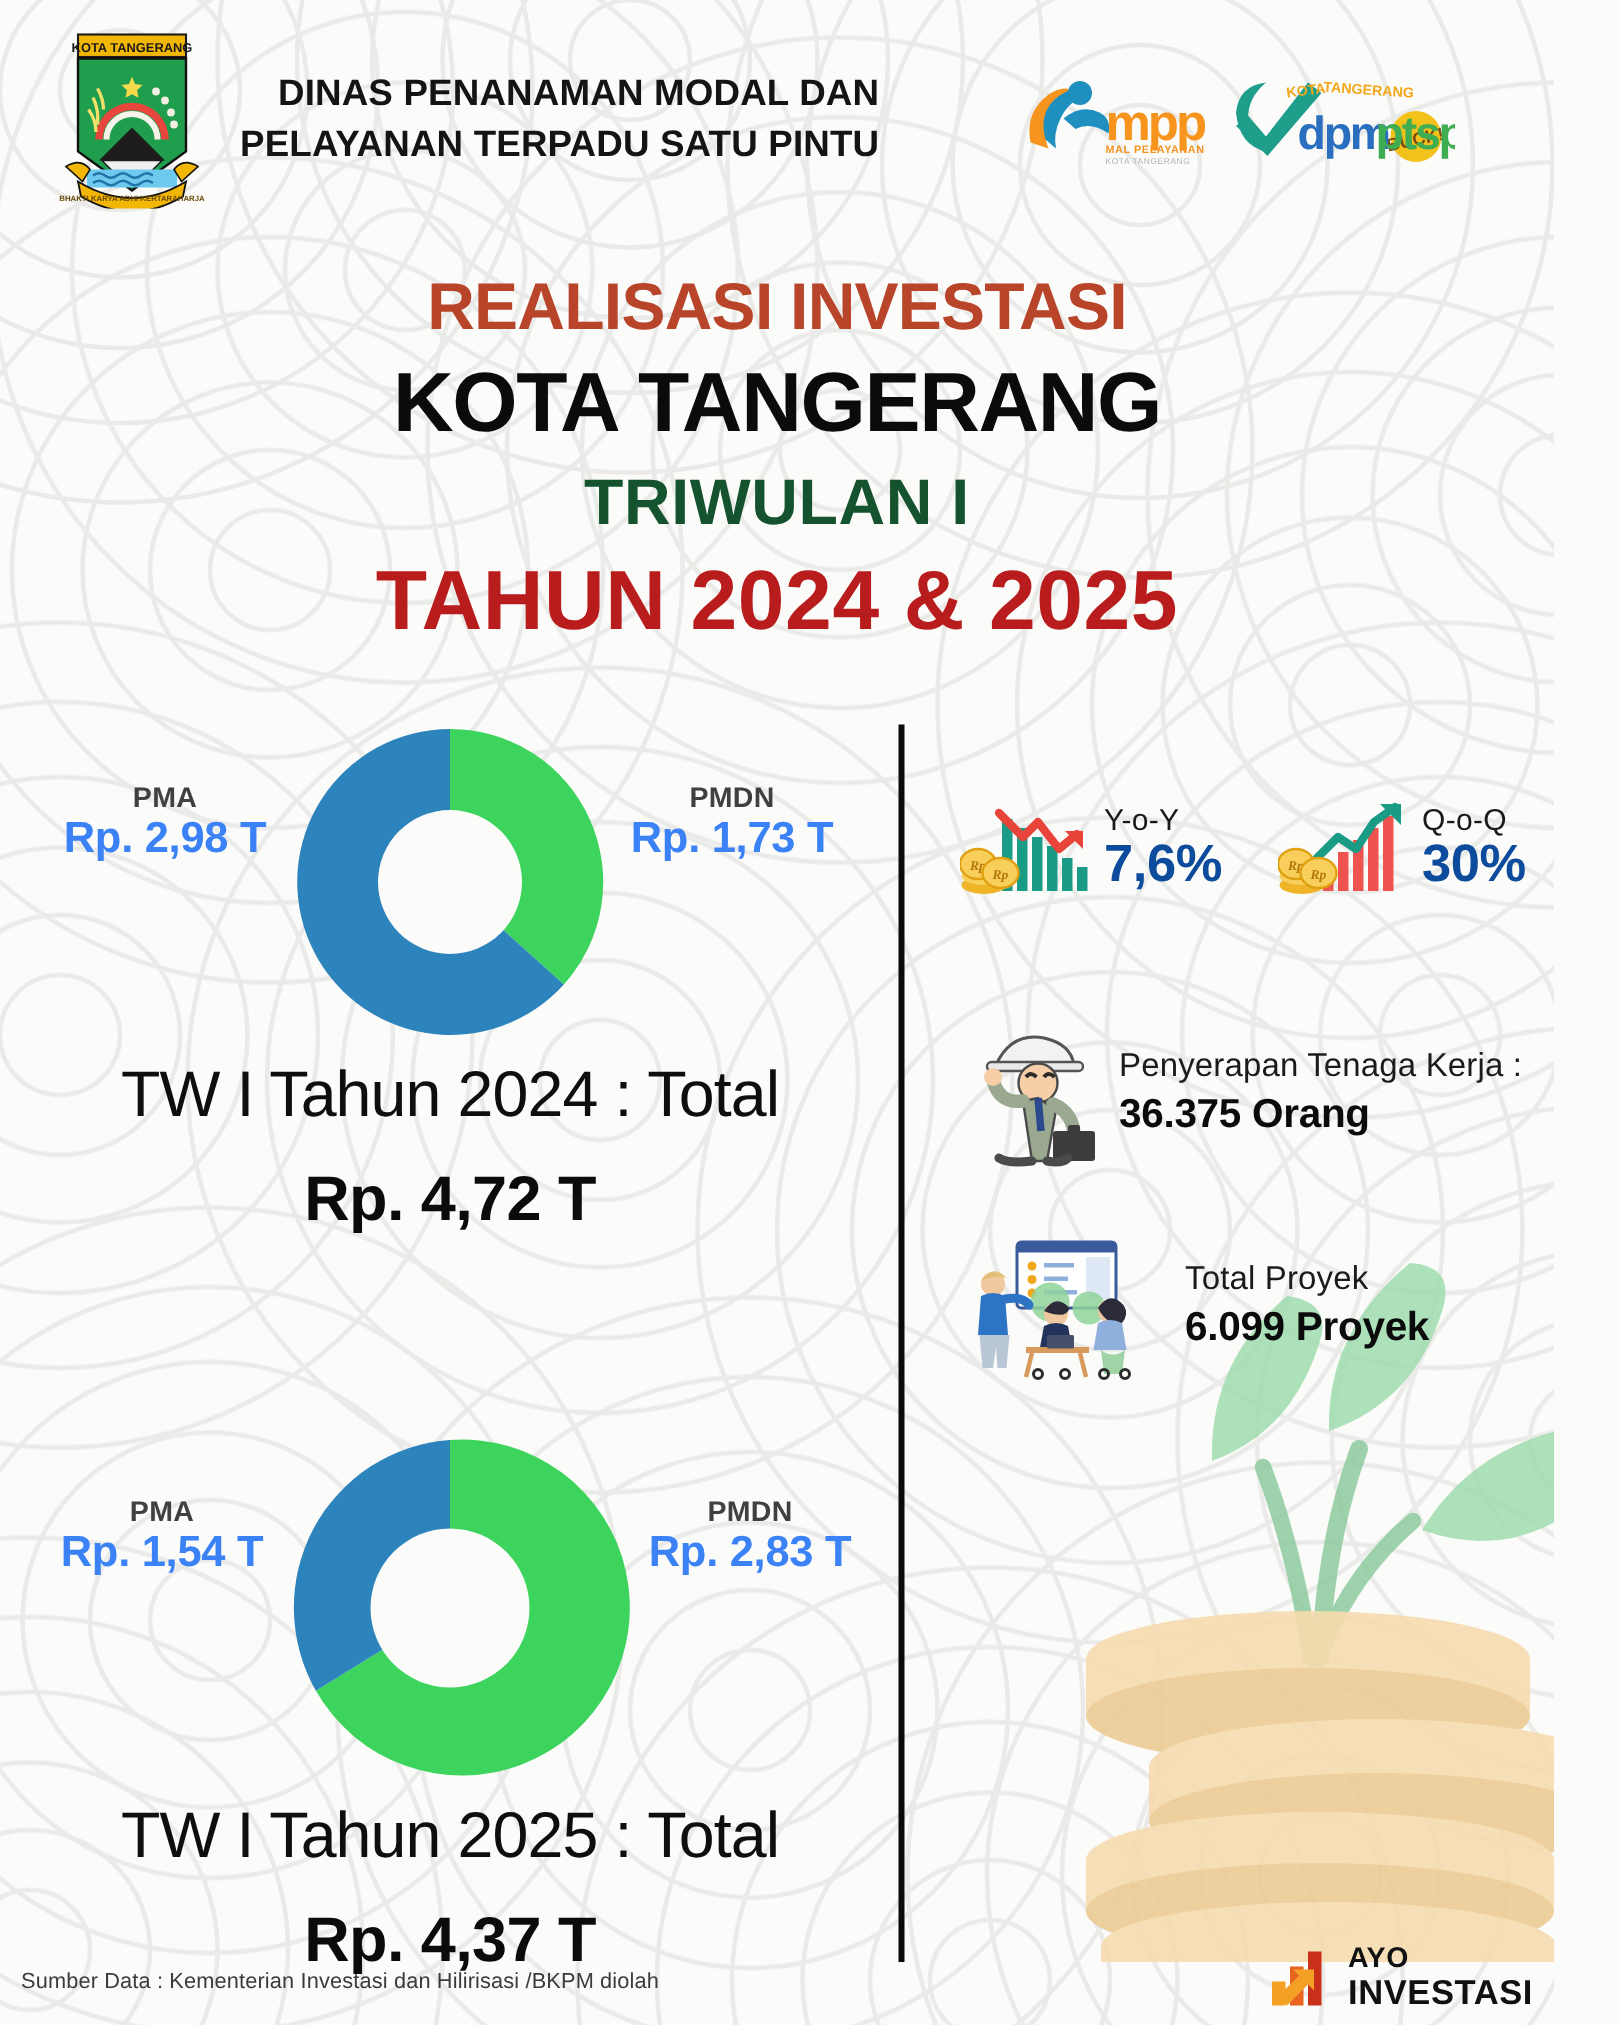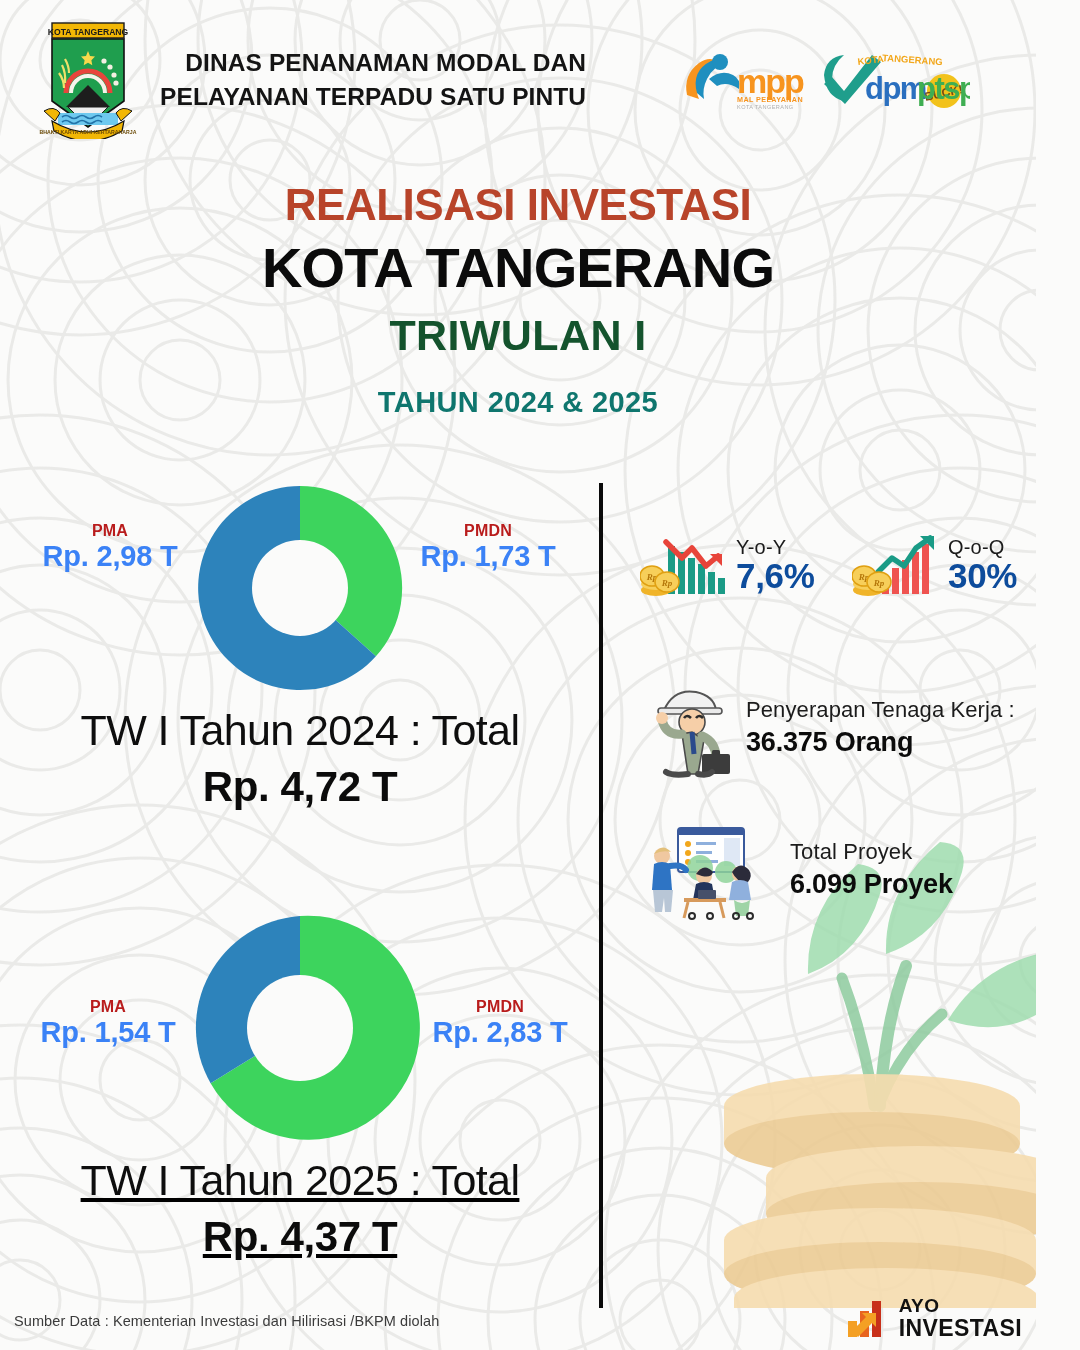--- a/index.html
+++ b/index.html
@@ -87,64 +87,64 @@
   }
   .t-line3 {
     font-size: 43px;
     font-weight: bold;
     color: #14532d;
     letter-spacing: 0.4px;
     line-height: 1.3;
     margin-top: 6px;
   }
   .t-line4 {
-    font-size: 29px;
-    font-weight: bold;
-    color: #0f766e;
+    font-size: 56px;
+    font-weight: bold;
+    color: #b91c1c;
     letter-spacing: 0.4px;
     line-height: 1.3;
-    margin-top: 20px;
+    margin-top: 0;
   }
 
   
   .divider {
     position: absolute;
     left: 599px;
     top: 483px;
     width: 4px;
     height: 825px;
     background: #0a0a0a;
     z-index: 6;
   }
 
   
   .donut-panel { position: absolute; z-index: 5; }
   #panel-2024 { left: 0; top: 478px; width: 600px; }
-  #panel-2025 { left: 0; top: 908px; width: 600px; text-decoration: underline; }
+  #panel-2025 { left: 0; top: 952px; width: 600px; }
 
   .donut-wrap {
     position: relative;
     width: 600px;
     height: 220px;
   }
   .donut-svg {
     position: absolute;
     left: 50%;
     transform: translateX(-50%);
     top: 0;
   }
   .lbl {
     position: absolute;
     text-align: center;
     line-height: 1.12;
   }
   .lbl .k {
-    font-size: 16px;
-    font-weight: bold;
-    color: #b91c1c;
+    font-size: 19px;
+    font-weight: bold;
+    color: #404040;
     letter-spacing: 0.2px;
   }
   .lbl .v {
     font-size: 29px;
     font-weight: bold;
     color: #3b82f6;
     letter-spacing: -0.2px;
   }
   #lbl-pma-2024  { left: 10px;  top: 522px; width: 200px; }
   #lbl-pmdn-2024 { left: 388px; top: 522px; width: 200px; }
@@ -158,21 +158,21 @@
     font-weight: normal;
     letter-spacing: -0.6px;
     margin-top: 8px;
   }
   .total-amount {
     text-align: center;
     font-size: 42px;
     font-weight: bold;
     color: #0b0b0b;
     letter-spacing: -0.4px;
-    margin-top: 8px;
+    margin-top: 20px;
   }
 
   
   .metric-row {
     position: absolute;
     z-index: 6;
     display: flex;
     align-items: center;
   }
   #metrics-pct {

